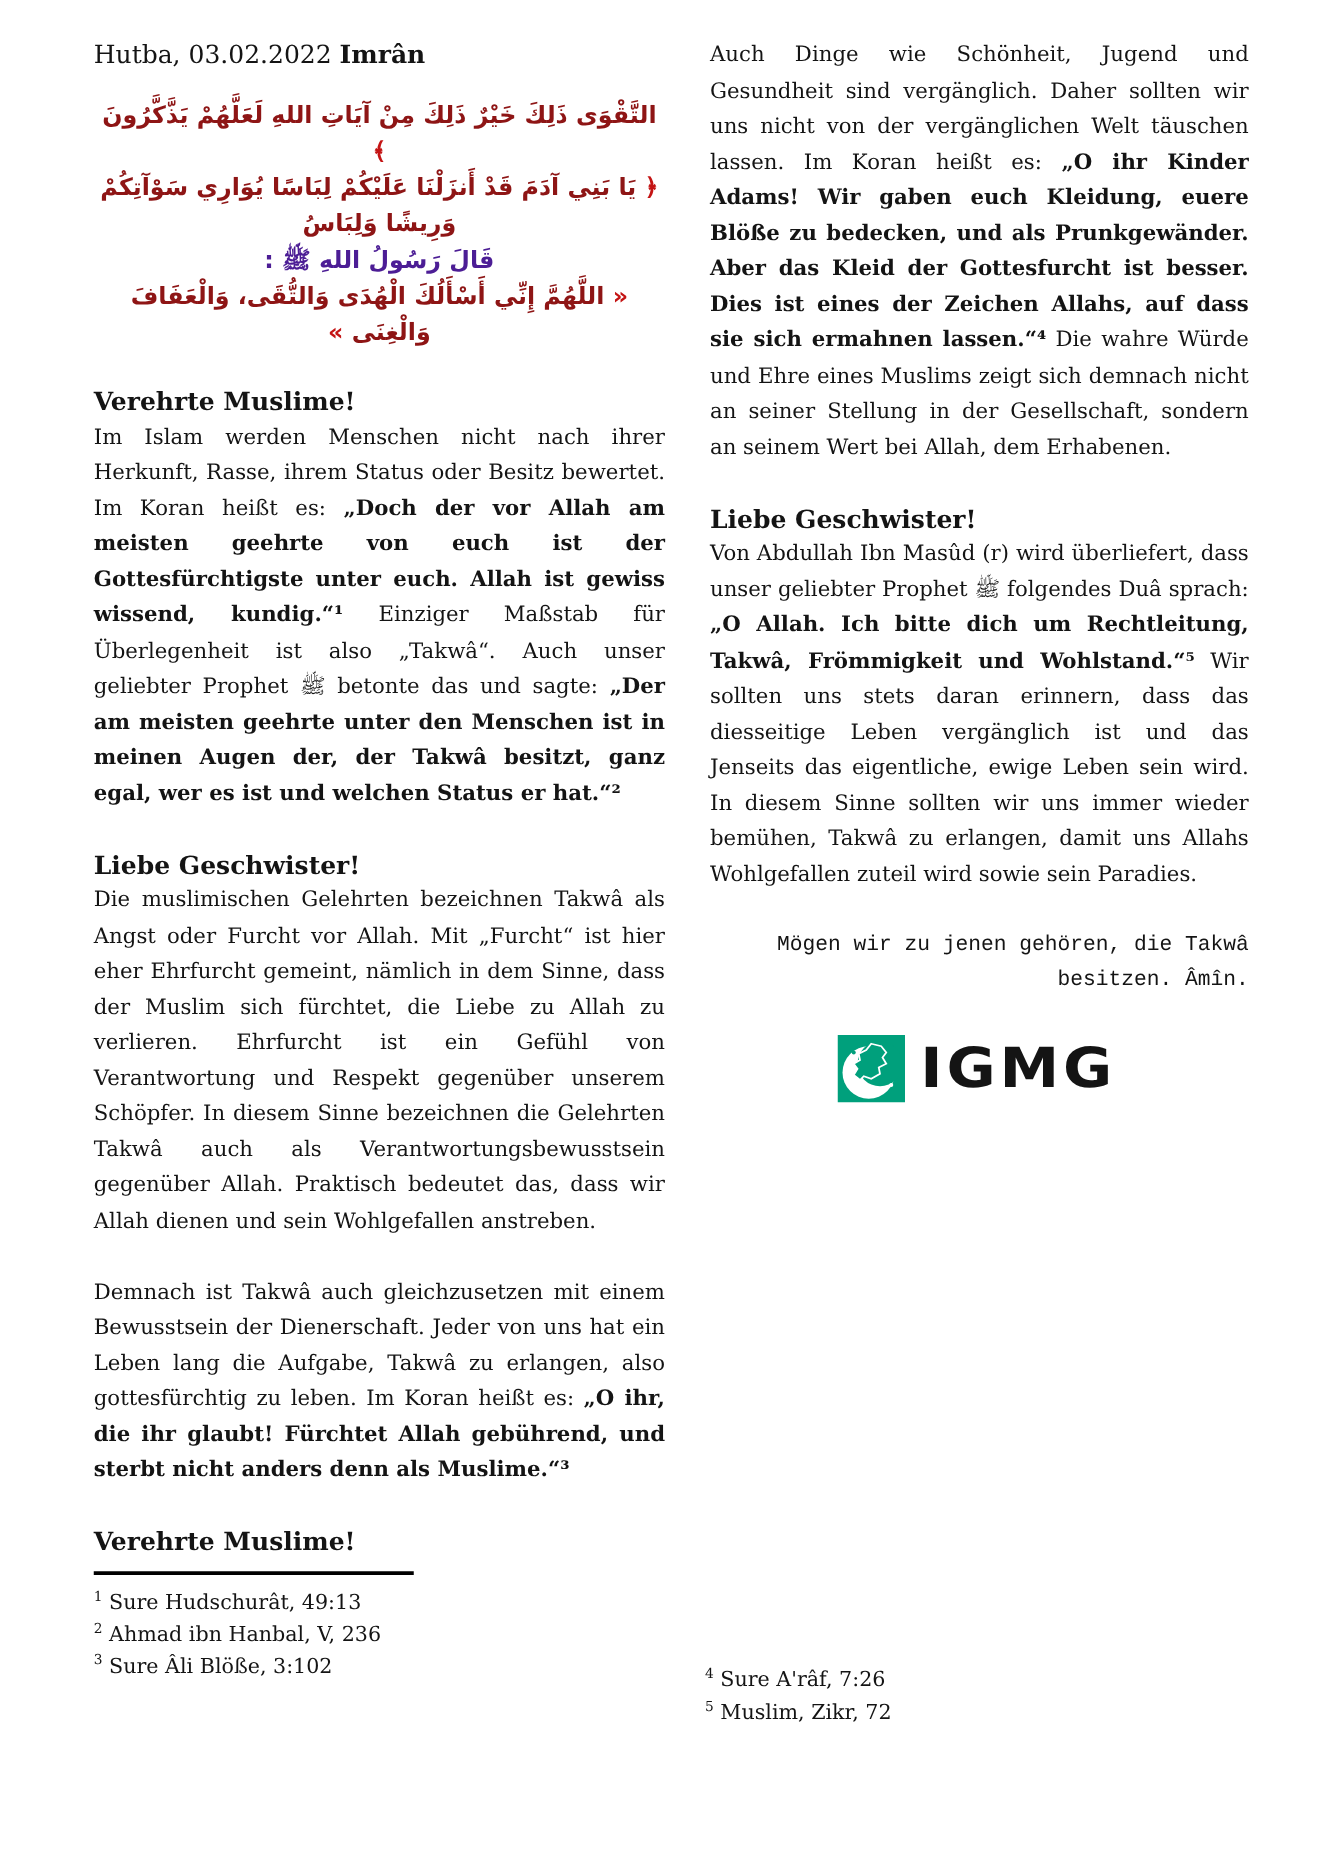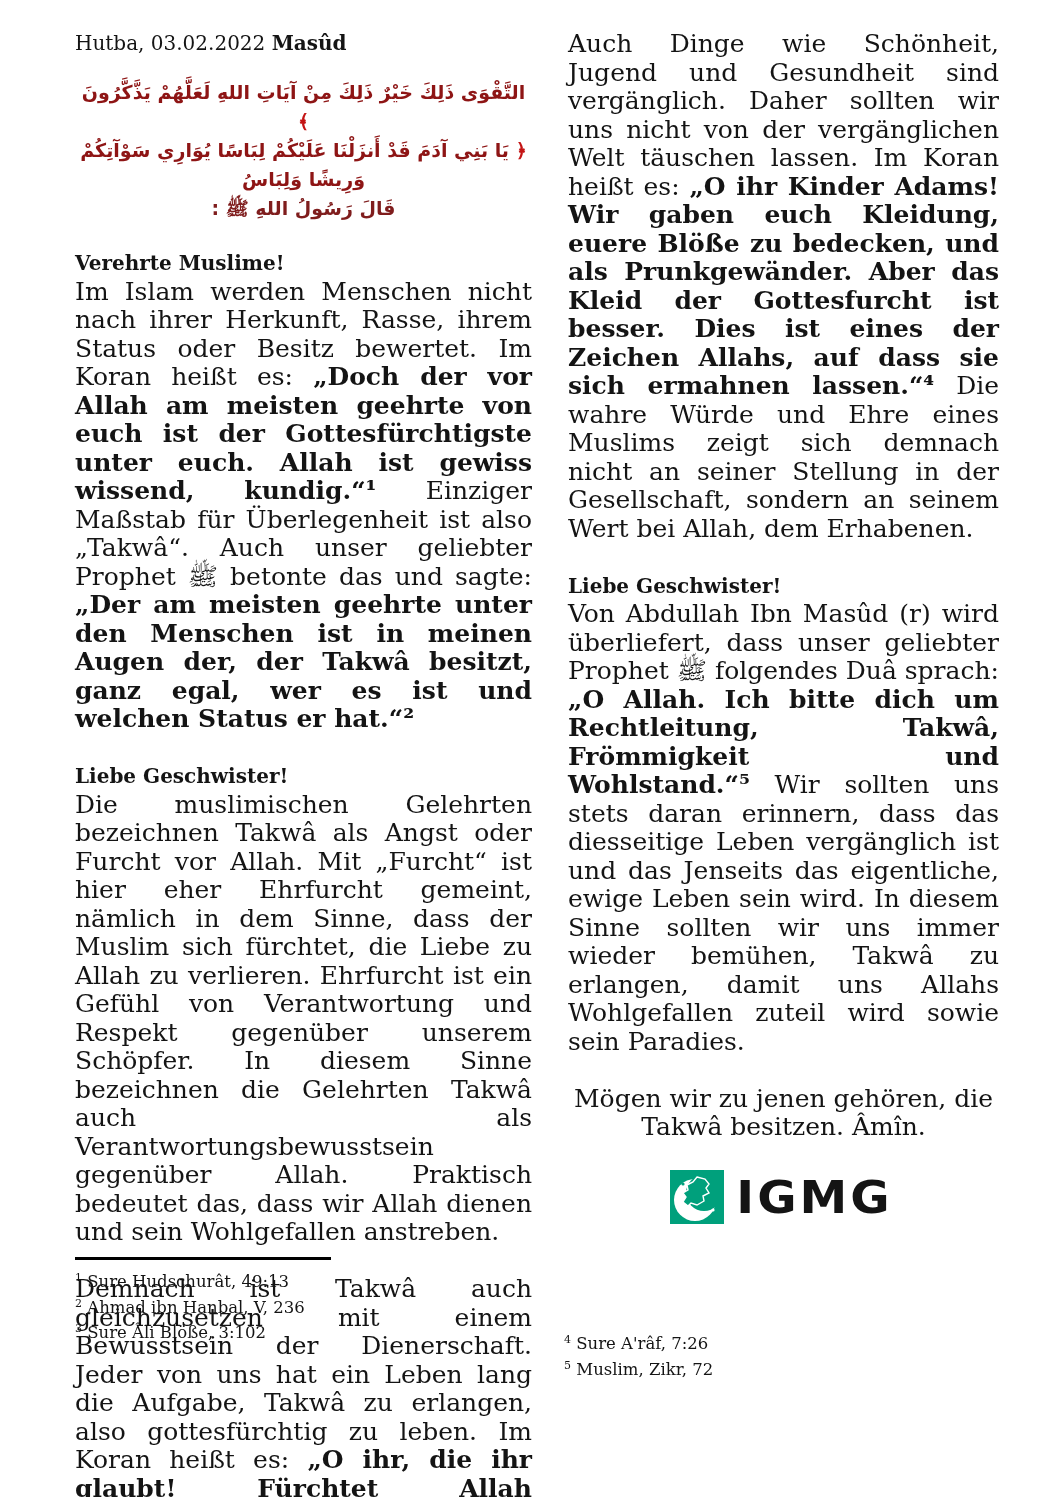--- a/index.html
+++ b/index.html
@@ -23,30 +23,30 @@
     direction:rtl;
     text-align:center;
     font-family:"DejaVu Sans", sans-serif;
     font-weight:bold;
     font-size:19px;
     line-height:29px;
     color:#8e1515;
     margin:0 0 26px 0;
   }
   .arabic .br { color:#c41414; }
-  .arabic .ar-black { color:#7f1d1d; }
+  .arabic .ar-black { color:#4c1d95; }
 
   .shead { font-weight:bold; font-size:20px; line-height:28.5px; margin:0; }
   .para {
     margin:0 0 28.5px 0;
-    font-size:25px;
+    font-size:17px;
     line-height:28.5px;
     text-align:justify;
   }
-  .para.noj { text-align:center; }
+  .para.noj { text-align:right;font-family:Liberation Mono, monospace; }
   .para .b { font-weight:bold; }
 
   .logo {
     display:flex; align-items:center; justify-content:center;
     gap:12px; margin-top:28px; padding-right:4px;
   }
   .logo-icon svg { display:block; }
   .logo-text {
     font-family:"DejaVu Sans", sans-serif;
     font-weight:bold;
@@ -65,27 +65,28 @@
 </style>
 </head>
 <body>
 
 <div class="page">
 
   <div class="col col-left">
 
     <div class="doc-header">
       <span>Hutba, 03.02.2022</span>
-      <span class="bold">Masûd</span>
+      <span class="bold">Imrân</span>
     </div>
 
     <div class="arabic">
       <div><span>التَّقْوَى ذَلِكَ خَيْرٌ ذَلِكَ مِنْ آيَاتِ اللهِ لَعَلَّهُمْ يَذَّكَّرُونَ</span> <span class="br">﴾</span></div>
       <div><span class="br">﴿</span> <span>يَا بَنِي آدَمَ قَدْ أَنزَلْنَا عَلَيْكُمْ لِبَاسًا يُوَارِي سَوْآتِكُمْ وَرِيشًا وَلِبَاسُ</span></div>
       <div class="ar-black">قَالَ رَسُولُ اللهِ ﷺ :</div>
+      <div><span class="br">«</span> <span>اللَّهُمَّ إِنِّي أَسْأَلُكَ الْهُدَى وَالتُّقَى، وَالْعَفَافَ وَالْغِنَى</span> <span class="br">»</span></div>
     </div>
 
     <div class="shead">Verehrte Muslime!</div>
     <p class="para"><span>Im Islam werden Menschen nicht nach ihrer Herkunft, Rasse, ihrem Status oder Besitz bewertet. Im Koran heißt es: </span><span class="b">„Doch der vor Allah am meisten geehrte von euch ist der Gottesfürchtigste unter euch. Allah ist gewiss wissend, kundig.“¹</span><span> Einziger Maßstab für Überlegenheit ist also „Takwâ“. Auch unser geliebter Prophet ﷺ betonte das und sagte: </span><span class="b">„Der am meisten geehrte unter den Menschen ist in meinen Augen der, der Takwâ besitzt, ganz egal, wer es ist und welchen Status er hat.“²</span></p>
 
     <div class="shead">Liebe Geschwister!</div>
     <p class="para"><span>Die muslimischen Gelehrten bezeichnen Takwâ als Angst oder Furcht vor Allah. Mit „Furcht“ ist hier eher Ehrfurcht gemeint, nämlich in dem Sinne, dass der Muslim sich fürchtet, die Liebe zu Allah zu verlieren. Ehrfurcht ist ein Gefühl von Verantwortung und Respekt gegenüber unserem Schöpfer. In diesem Sinne bezeichnen die Gelehrten Takwâ auch als Verantwortungsbewusstsein gegenüber Allah. Praktisch bedeutet das, dass wir Allah dienen und sein Wohlgefallen anstreben.</span></p>
 
     <p class="para"><span>Demnach ist Takwâ auch gleichzusetzen mit einem Bewusstsein der Dienerschaft. Jeder von uns hat ein Leben lang die Aufgabe, Takwâ zu erlangen, also gottesfürchtig zu leben. Im Koran heißt es: </span><span class="b">„O ihr, die ihr glaubt! Fürchtet Allah gebührend, und sterbt nicht anders denn als Muslime.“³</span></p>
 

